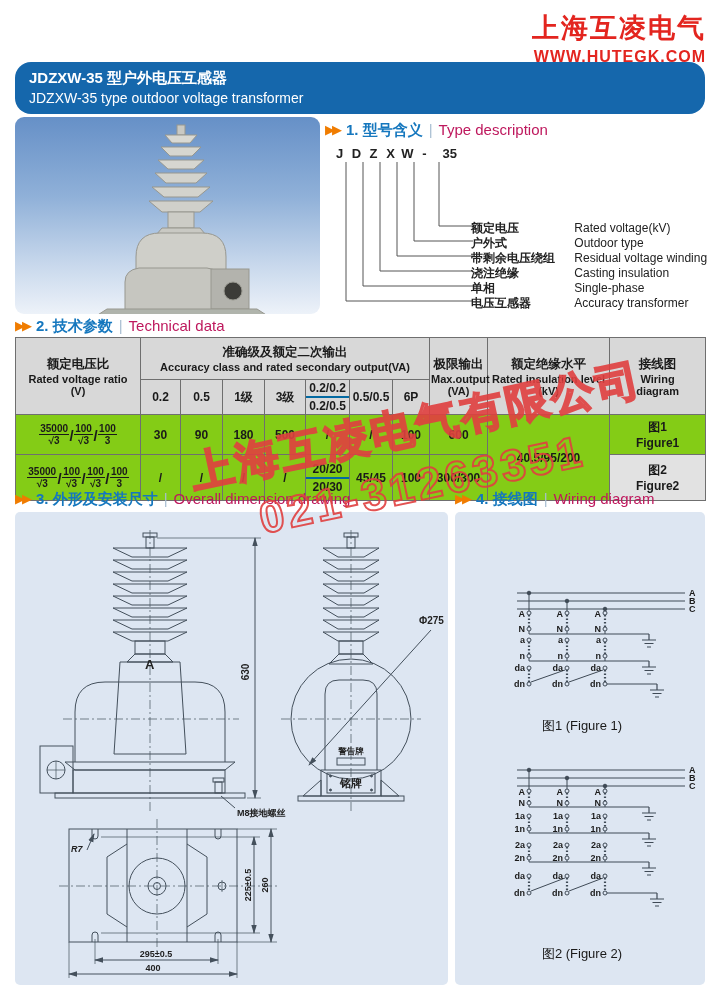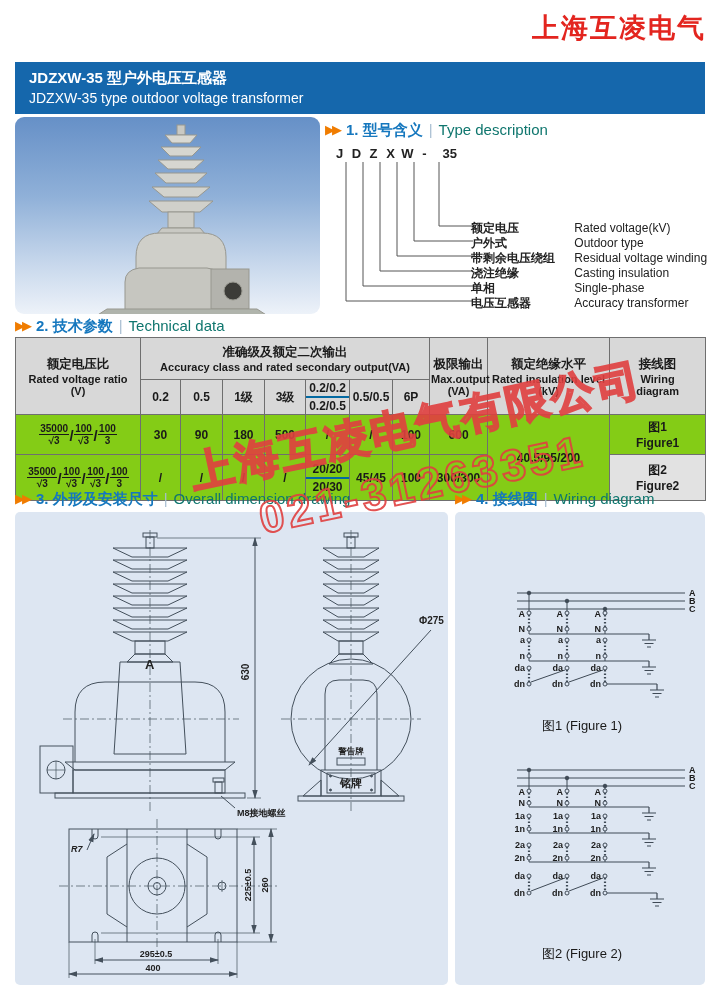--- a/index.html
+++ b/index.html
@@ -6,30 +6,30 @@
   body { font-family:"Liberation Sans","DejaVu Sans",sans-serif; background:#fff; }
   #page { position:relative; width:720px; height:1001px; background:#fff; overflow:hidden; }
 
   
   #logo-block { position:absolute; top:10px; right:14px; text-align:right; }
   #logo-text { color:#e3251f; font-size:27px; font-weight:bold; letter-spacing:2px; }
   #logo-site { color:#e3251f; font-size:16px; font-weight:bold; letter-spacing:1px; margin-top:2px; }
 
   
   #title-bar { position:absolute; left:15px; top:62px; width:690px; height:52px;
-    background:#1567ac; border-radius:0; color:#fff; padding:7px 14px; }
+    background:#1567ac; border-radius:16px; color:#fff; padding:7px 14px; }
   #title-zh { font-size:15px; font-weight:bold; }
   #title-en { font-size:14px; margin-top:2px; }
 
   
   .sec-head { position:absolute; display:flex; align-items:baseline; white-space:nowrap; }
   .chev { color:#f07c00; font-size:13px; letter-spacing:-3px; margin-right:7px; position:relative; top:-1px; }
   .sec-zh { color:#1577be; font-weight:bold; font-size:15px; }
   .sec-sep { color:#a8bed2; font-size:15px; margin:0 6px; }
-  .sec-en { color:#0f766e; font-size:15px; }
+  .sec-en { color:#be185d; font-size:15px; }
 
   
   #photo-panel { position:absolute; left:15px; top:117px; width:305px; height:197px;
     border-radius:9px; overflow:hidden;
     background:linear-gradient(180deg,#6690c7 0%, #8fb0d8 40%, #c8d8ec 75%, #edf2f9 100%); }
 
   
   #model-letters { position:absolute; left:331px; top:146px; font-size:13px; font-weight:bold; color:#222; }
   #model-letters span { display:inline-block; width:17px; text-align:center; }
   #model-letters span.wide { width:24px; text-align:right; }
@@ -68,20 +68,21 @@
   #wm2 { font-size:44px; font-weight:bold; letter-spacing:4px; margin:4px 0 0 58px;
     color:rgba(255,255,255,0); -webkit-text-stroke:2px #e04040; }
 </style>
 </head>
 <body>
 
 <div id="page">
 
   <div id="logo-block">
     <div id="logo-text">上海互凌电气</div>
+    <div id="logo-site">WWW.HUTEGK.COM</div>
   </div>
 
   <div id="title-bar">
     <div id="title-zh">JDZXW-35 型户外电压互感器</div>
     <div id="title-en">JDZXW-35 type outdoor voltage transformer</div>
   </div>
 
   <div id="photo-panel">
     <svg width="305" height="197" viewBox="0 0 305 197">
       <g stroke="#97978f" stroke-width="1">

